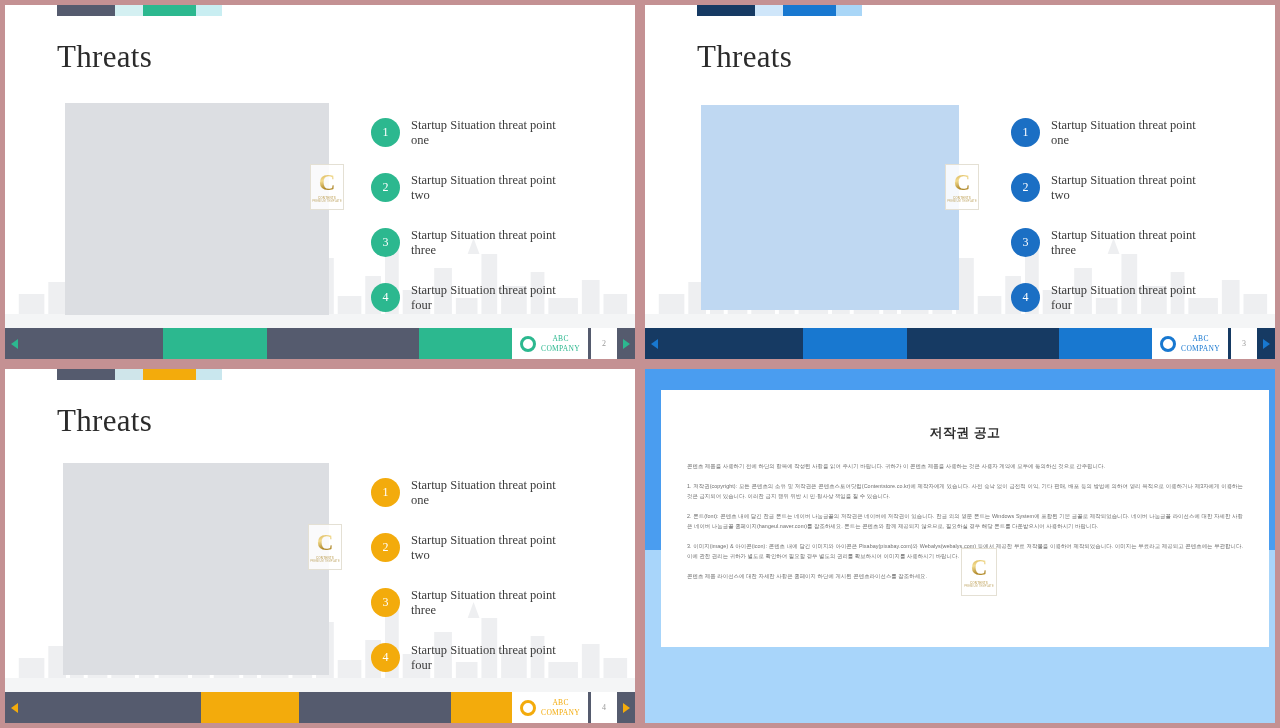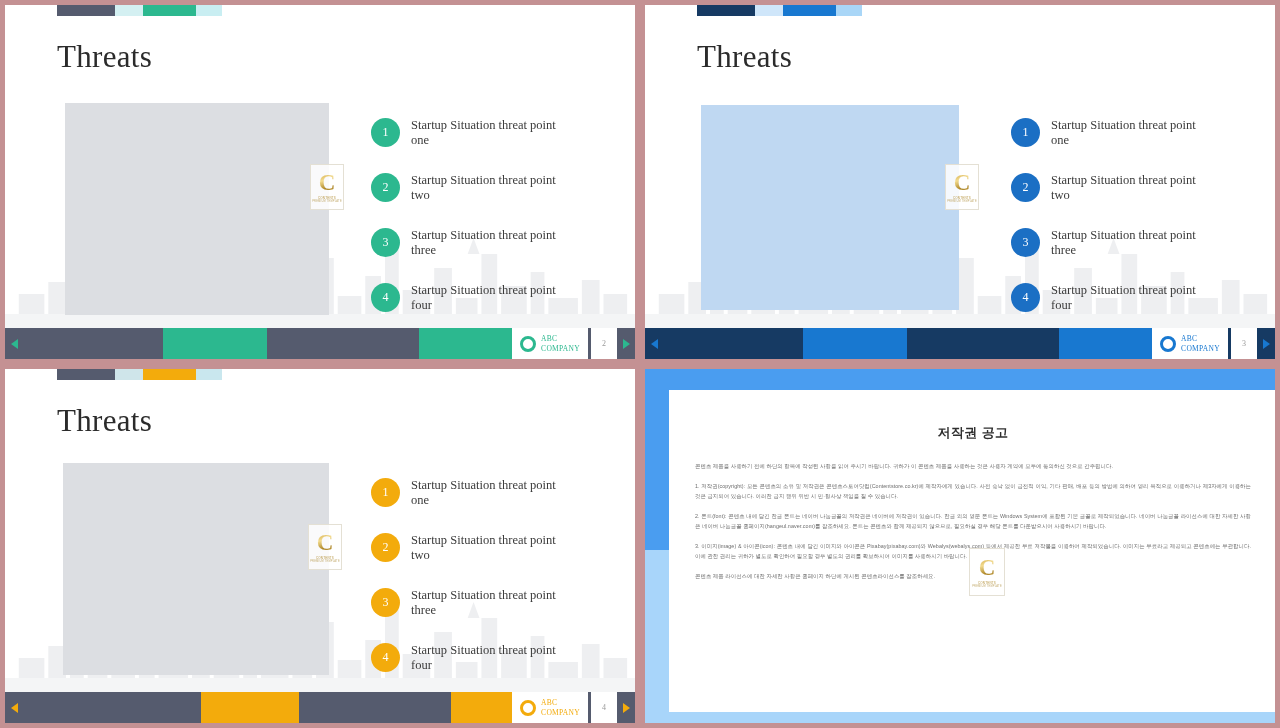--- a/index.html
+++ b/index.html
@@ -101,38 +101,39 @@
   .f-arrow-l, .f-arrow-r {
     width: 18px; display: flex; align-items: center; justify-content: center;
   }
   .tri-l { width: 0; height: 0; border-top: 5px solid transparent; border-bottom: 5px solid transparent; border-right-width: 7px; border-right-style: solid; }
   .tri-r { width: 0; height: 0; border-top: 5px solid transparent; border-bottom: 5px solid transparent; border-left-width: 7px; border-left-style: solid; }
   .f-seg { height: 100%; }
   .f-logo {
     flex: none; background: #fff; height: 100%;
     display: flex; align-items: center; justify-content: center; gap: 5px;
     padding: 0 8px;
+    text-align: center;
   }
   .ring { width: 16px; height: 16px; border-radius: 50%; border-width: 3px; border-style: solid; }
   .f-logo-txt { font-family: "Liberation Serif", serif; font-size: 7.5px; line-height: 1.25; letter-spacing: .3px; }
   .f-pageno {
     width: 26px; background: #fff;
     display: flex; align-items: center; justify-content: center;
     font-size: 8px; color: #9a9a9a;
     font-family: "Liberation Serif", serif;
   }
   .f-divider { width: 3px; height: 100%; }
 
   
   .cp-frame { position: absolute; inset: 0; }
   .cp-top { position: absolute; left: 0; top: 0; width: 100%; height: 181px; }
   .cp-bot { position: absolute; left: 0; top: 181px; width: 100%; height: 183px; }
   .cp-paper {
-    position: absolute; left: 24px; top: 21px;
-    width: 608px; height: 322px;
+    position: absolute; left: 16px; top: 21px;
+    width: 608px; height: 257px;
     background: #fff;
   }
   .cp-title {
     text-align: center;
     font-family: "Liberation Sans", sans-serif;
     font-size: 13px; font-weight: bold; color: #2f2f2f;
     margin-top: 34px; letter-spacing: .4px;
   }
   .cp-sub {
     text-align: center; font-size: 8px; color: #5a5a5a;

